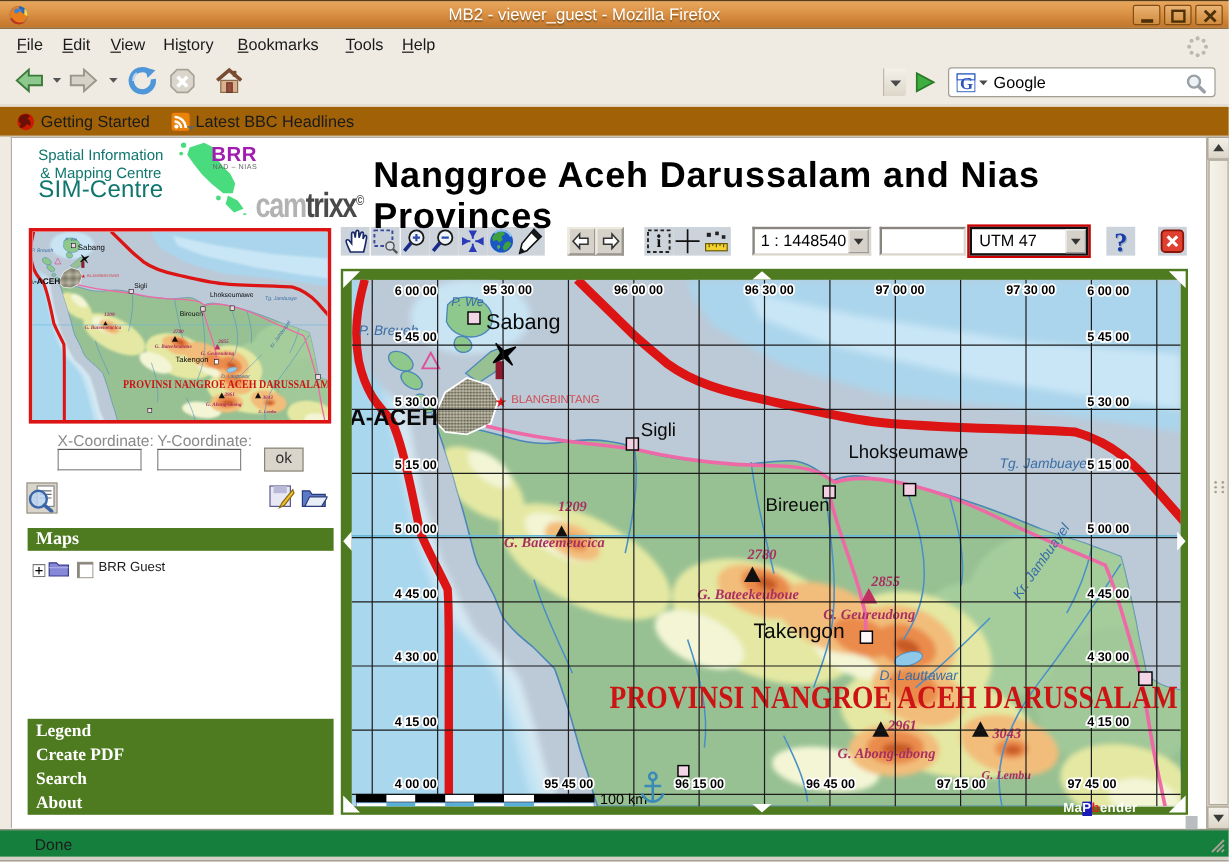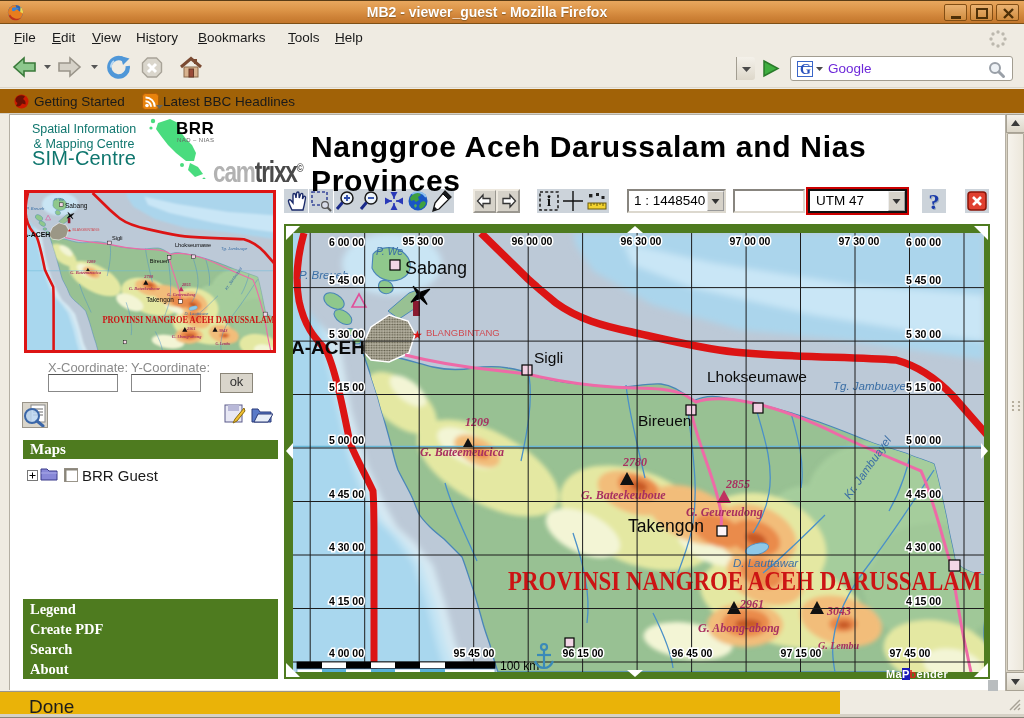--- a/index.html
+++ b/index.html
@@ -2,21 +2,21 @@
 <html><head>
 <meta charset="utf-8">
 <style>
 *{margin:0;padding:0;box-sizing:border-box}
 html,body{width:1024px;height:718px;overflow:hidden}
 body{font-family:"Liberation Sans",sans-serif;background:#efebe2;position:relative}
 .abs{position:absolute}
 
 #titlebar{position:absolute;left:0;top:0;width:1024px;height:24px;
  background:linear-gradient(#e8a75e,#dd9548 40%,#cd8136 75%,#c3772c);border-top:1px solid #593c16;border-bottom:1px solid #7e5016}
-#titlebar .ttext{position:absolute;left:0;right:50px;top:3px;text-align:center;font-size:14px;font-weight:bold;color:#fff;text-shadow:0 1px 1px #8a5a20}
+#titlebar .ttext{position:absolute;left:0;right:50px;top:3px;text-align:center;font-size:14px;font-weight:normal;color:#fff;text-shadow:0 1px 1px #8a5a20}
 .winbtn{position:absolute;top:3px;width:23px;height:17px;border:1px solid #824e14;border-radius:2px;background:linear-gradient(#eab272,#d08c3e)}
 .winbtn svg{position:absolute;left:0;top:0}
 
 #menubar{position:absolute;left:0;top:25px;width:1024px;height:25px;background:#efebe2;font-size:13.5px;color:#1a1a1a}
 #menubar span{position:absolute;top:5px}
 #menubar u{text-decoration:underline}
 
 #navbar{position:absolute;left:0;top:50px;width:1024px;height:38px;background:#efebe2;border-bottom:1px solid #dcd7cc}
 .urlbar{position:absolute;left:210px;top:6px;width:546px;height:25px;background:#fff;border:1px solid #a29d91;border-radius:3px}
 .urlbar .utext{position:absolute;left:24px;top:3px;font-size:14px;letter-spacing:.22px;color:#1c1c1c;white-space:nowrap;overflow:hidden;width:505px}
@@ -36,21 +36,21 @@
 .ticon{position:absolute;top:0;width:24px;height:24px;background:#ccd3da}
 .tbtn{position:absolute;top:0;width:24px;height:24px;background:#d6d2c9;border:2px outset #eee9df}
 select,input{font-family:"Liberation Sans",sans-serif}
 
 #mapframe{position:absolute;left:284px;top:224px;width:706px;height:455px;background:#4e7b1f}
 #mainmap{position:absolute;left:293px;top:233px;width:691px;height:439px;overflow:hidden}
 
 #vscroll{position:absolute;left:1005px;top:114px;width:19px;height:577px;background:#d9d2c2;border-left:1px solid #b4afa4}
 .sbtn{position:absolute;left:0;width:19px;height:19px;background:linear-gradient(#f3f0e9,#dcd6c8);border:1px solid #a8a294}
 
-#statusbar{position:absolute;left:0;top:691px;width:840px;height:23px;background:#eab308;border-top:1px solid #9a958a;font-size:19px;color:#1c1c1c}
+#statusbar{position:absolute;left:0;top:691px;width:1024px;height:23px;background:#15803d;border-top:1px solid #9a958a;font-size:13px;color:#1c1c1c}
 #winbottom{position:absolute;left:0;top:714px;width:1024px;height:4px;background:#d6d1c6;border-bottom:1px solid #8a857a}
 </style>
 </head>
 <body>
 
 <div id="titlebar">
  <svg class="abs" style="left:7px;top:3px" width="17" height="17" viewBox="0 0 17 17">
   <circle cx="8.5" cy="8.5" r="7.6" fill="#2a65b4"></circle>
   <path d="M8.5,1 A7.5,7.5 0 1 0 16,8.5 A9,9 0 0 1 8.5,1" fill="#e87d1e"></path>
   <path d="M1.8,12 A7.5,7.5 0 0 0 14.5,13.5 A8,8 0 0 1 3,10.5" fill="#c0331c"></path>
@@ -129,21 +129,21 @@
  </svg>
  <div class="searchbar">
   <svg class="abs" style="left:6px;top:4px" width="16" height="16" viewBox="0 0 16 16">
    <rect x="0.5" y="0.5" width="15" height="15" fill="#fff" stroke="#3a66c8"></rect>
    <rect x="0.5" y="0.5" width="15" height="5" fill="none" stroke="#3a66c8"></rect>
    <text x="3" y="13" font-size="14px" font-weight="bold" fill="#2a52bE" font-family="Liberation Serif,serif">G</text>
   </svg>
   <svg class="abs" style="left:24px;top:9px" width="10" height="8">
         <path d="M1,1 l3.5,4 l3.5,-4 z" fill="#4a4a4a"></path>
       </svg>
-  <div class="abs" style="left:37px;top:4px;font-size:13.5px;color:#6d28d9">Google</div>
+  <div class="abs" style="left:37px;top:4px;font-size:13.5px;color:#000000">Google</div>
   <svg class="abs" style="left:196px;top:3px" width="19" height="19" viewBox="0 0 19 19">
    <circle cx="8" cy="8" r="5" fill="#eef2f6" stroke="#9aa0a8" stroke-width="2"></circle>
    <path d="M12,12 L16.5,16.5" stroke="#9aa0a8" stroke-width="3" stroke-linecap="round"></path>
   </svg>
  </div>
 </div>
 
 <div id="bookbar">
  <svg class="abs" style="left:13px;top:4px" width="17" height="17" viewBox="0 0 17 17">
   <circle cx="8.5" cy="8.5" r="7" fill="#cc1a00"></circle>
@@ -165,21 +165,21 @@
  <div class="abs" style="left:16px;top:122px;width:136px;text-align:center;font-size:12.5px;line-height:14.5px;color:#0f766e">Spatial Information<br>&amp; Mapping Centre<br><span style="font-size:20px;letter-spacing:.2px">SIM-Centre</span></div>
 
  <svg class="abs" style="left:148px;top:117px" width="62" height="62" viewBox="0 0 62 62">
   <path d="M10,6 L22,2 L30,6 L32,14 L38,22 L44,28 L48,36 L46,44 L38,44 L28,36 L20,28 L13,19 L8,12 Z" fill="#49dc7e"></path>
   <path d="M42,46 L50,50 L55,57 L47,60 L40,53 Z" fill="#49dc7e"></path>
   <circle cx="5" cy="4" r="2.2" fill="#49dc7e"></circle>
       <circle cx="3" cy="11" r="1.6" fill="#49dc7e"></circle>
   <circle cx="34" cy="48" r="2" fill="#49dc7e"></circle>
       <circle cx="56" cy="62" r="1.5" fill="#49dc7e"></circle>
  </svg>
- <div class="abs" style="left:176px;top:119px;font-weight:bold;font-size:17px;letter-spacing:.5px;color:#000000">BRR</div>
+ <div class="abs" style="left:176px;top:119px;font-weight:bold;font-size:17px;letter-spacing:.5px;color:#a21caf">BRR</div>
  <div class="abs" style="left:177px;top:137px;font-size:6px;letter-spacing:.4px;color:#666">NAD – NIAS</div>
  <div class="abs" style="left:213px;top:156px;font-size:29px;font-weight:bold;letter-spacing:-1.5px;color:#b2b2b2;transform:scaleX(.78);transform-origin:0 0">cam<span style="color:#4a4a4a">trixx</span><span style="font-size:12px;color:#4a4a4a;vertical-align:10px">©</span></div>
 
  <div class="abs" style="left:24px;top:190px;width:252px;height:163px;border:3px solid #dd1414;overflow:hidden">
   <svg width="246" height="157" viewBox="8 0 675 431" preserveAspectRatio="none">
         <use href="#acehmap"></use>
       </svg>
  </div>
  <div class="abs glabel" style="left:48px;top:360px">X-Coordinate:</div>
  <div class="abs glabel" style="left:131px;top:360px">Y-Coordinate:</div>
@@ -217,21 +217,21 @@
       <line x1="5.5" y1="2.5" x2="5.5" y2="8.5" stroke="#000"></line>
     </svg>
  <svg class="abs" style="left:40px;top:466px" width="18" height="16" viewBox="0 0 18 16">
   <path d="M1,14 L1,3 L7,3 L9,5 L17,5 L17,14 Z" fill="#8888d8" stroke="#3a3a8a"></path>
   <path d="M1,7 L17,7" stroke="#aaaae8"></path>
  </svg>
  <svg class="abs" style="left:64px;top:468px" width="14" height="14">
       <rect x="0.5" y="0.5" width="13" height="13" fill="#fff" stroke="#9a958a"></rect>
       <path d="M0.5,0.5 h13 v2 h-11 v11 h-2 z" fill="#8a857a"></path>
     </svg>
- <div class="abs" style="left:82px;top:467px;font-size:15px;color:#1a1a1a">BRR Guest</div>
+ <div class="abs" style="left:82px;top:467px;font-size:11px;color:#1a1a1a">BRR Guest</div>
 
  <div class="abs greenbar" style="left:23px;top:599px;width:255px;height:80px;font-size:14.5px">
   <div style="padding:2px 0 0 7px">Legend</div>
   <div style="padding:3px 0 0 7px">Create PDF</div>
   <div style="padding:3px 0 0 7px">Search</div>
   <div style="padding:3px 0 0 7px">About</div>
  </div>
 </div>
 
 <svg width="0" height="0" style="position:absolute">

